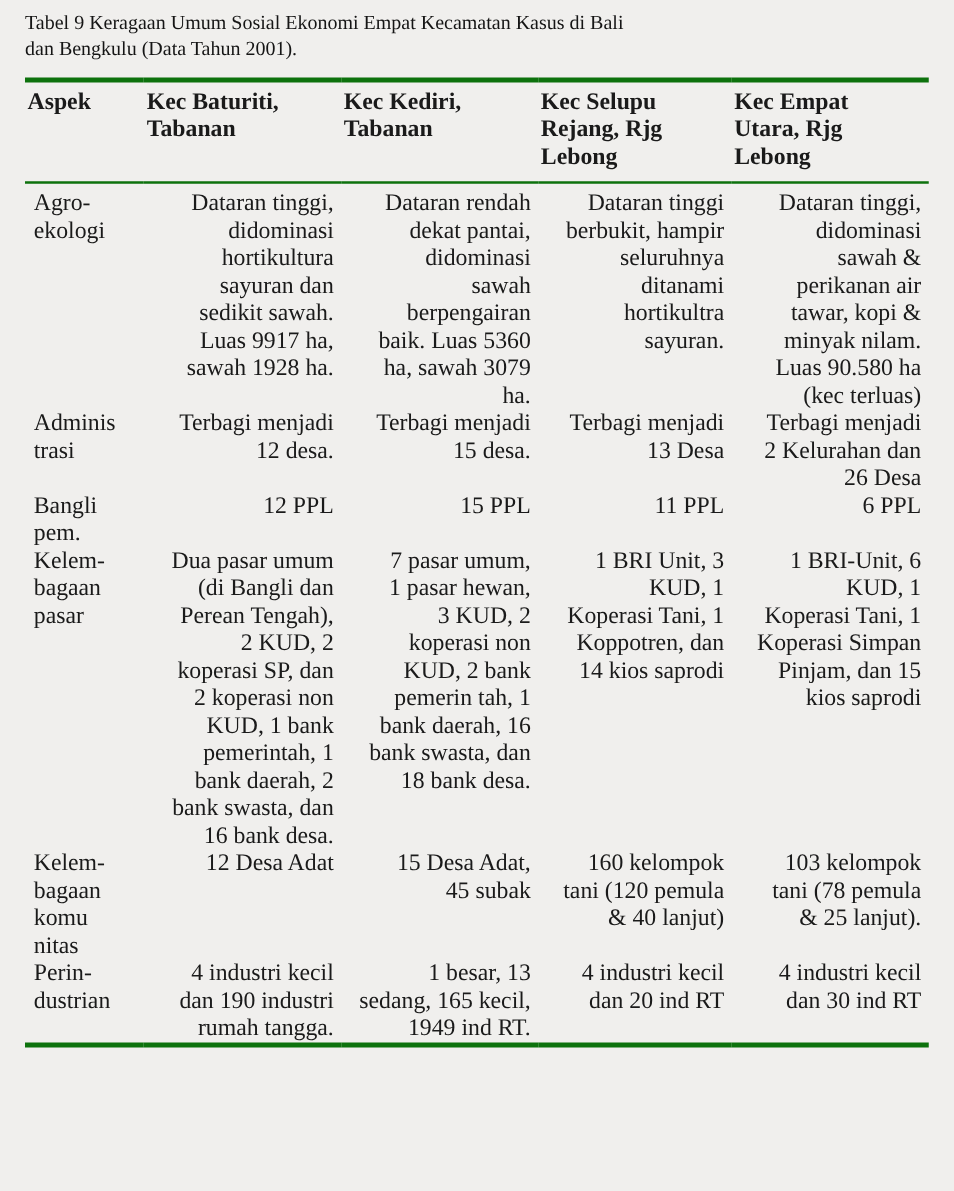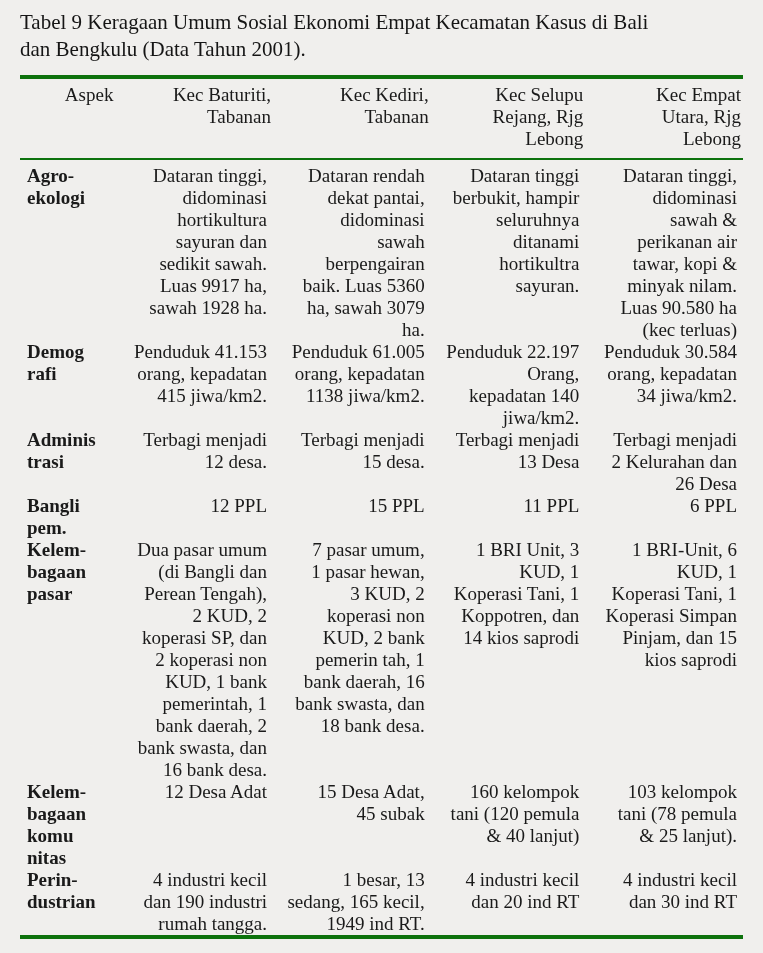--- a/index.html
+++ b/index.html
@@ -11,45 +11,45 @@
     height: 953px;
     overflow: hidden;
     background: #f0efed;
     color: #1a1a1a;
     font-family: "Liberation Serif", "DejaVu Serif", serif;
   }
   .page {
     padding: 9px 20px 0 20px;
   }
   .caption {
-    font-size: 21px;
+    font-size: 16px;
     line-height: 1.3;
     white-space: pre-line;
     margin: 0 0 11px 0;
     color: #151515;
   }
   table.main {
     width: 100%;
     border-collapse: collapse;
     table-layout: fixed;
     border-top: 4px solid #0d720d;
     border-bottom: 4px solid #0d720d;
     font-size: 19px;
     line-height: 22px;
   }
   table.main thead th {
-    font-weight: normal;
-    text-align: right;
+    font-weight: bold;
+    text-align: left;
     vertical-align: top;
     white-space: pre-line;
     padding: 5px 2px 8px 2px;
     border-bottom: 2.5px solid #0d720d;
   }
   table.main tbody th {
-    font-weight: bold;
+    font-weight: normal;
     text-align: left;
     vertical-align: top;
     white-space: pre-line;
     padding: 0 2px 0 7px;
   }
   table.main tbody td {
     vertical-align: top;
     text-align: right;
     white-space: pre-line;
     padding: 0 6px 0 0;
@@ -116,37 +116,20 @@
 hortikultra
 sayuran.</td>
         <td>Dataran tinggi,
 didominasi
 sawah &amp;
 perikanan air
 tawar, kopi &amp;
 minyak nilam.
 Luas 90.580 ha
 (kec terluas)</td>
-      </tr>
-      <tr>
-        <th>Demog
-rafi</th>
-        <td>Penduduk 41.153
-orang, kepadatan
-415 jiwa/km2.</td>
-        <td>Penduduk 61.005
-orang, kepadatan
-1138 jiwa/km2.</td>
-        <td>Penduduk 22.197
-Orang,
-kepadatan 140
-jiwa/km2.</td>
-        <td>Penduduk 30.584
-orang, kepadatan
-34 jiwa/km2.</td>
       </tr>
       <tr>
         <th>Adminis
 trasi</th>
         <td>Terbagi menjadi
 12 desa.</td>
         <td>Terbagi menjadi
 15 desa.</td>
         <td>Terbagi menjadi
 13 Desa</td>

